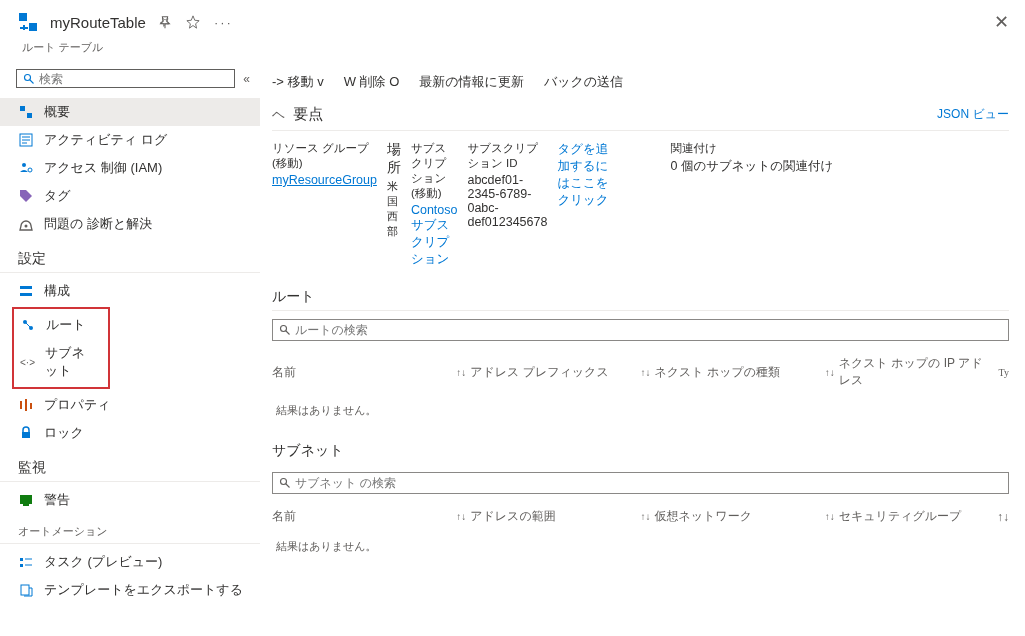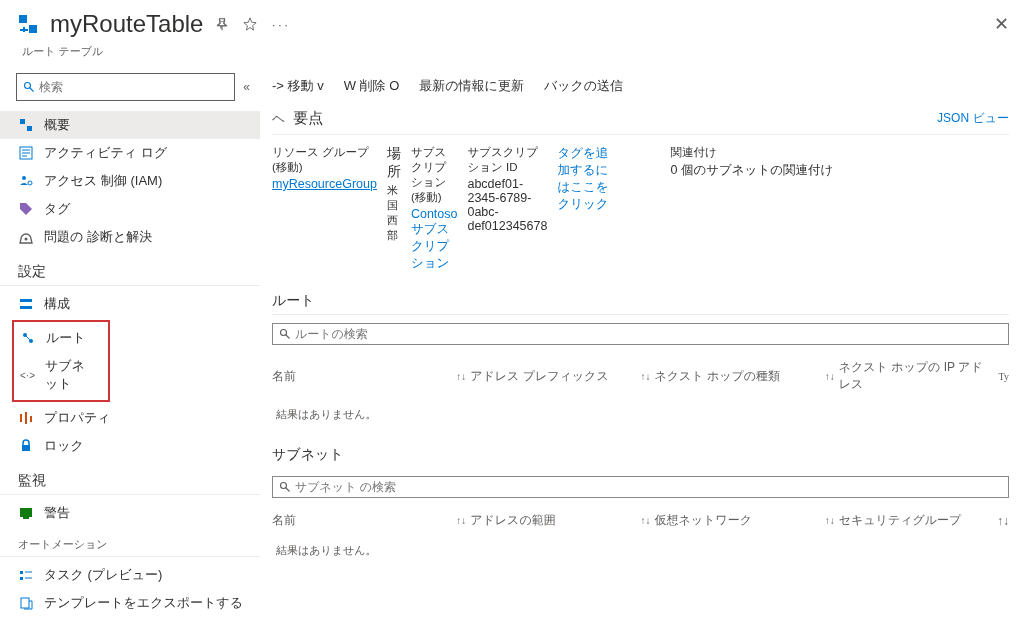--- a/index.html
+++ b/index.html
@@ -1,28 +1,28 @@
 <!DOCTYPE html>
 <html><head>
 <meta charset="utf-8">
 <style>
   * { box-sizing: border-box; margin: 0; padding: 0; font-family: "Segoe UI", "Yu Gothic", sans-serif; }
   body { width: 1025px; height: 636px; background: #fff; color: #323130; font-size: 13px; overflow: hidden; }
 
   .header { display: flex; align-items: center; padding: 10px 16px 6px 16px; }
   .header .resource-icon { width: 24px; height: 24px; margin-right: 10px; color: #0078d4; }
-  .header .title { font-size: 24px; font-weight: 400; }
+  .header .title { font-size: 15px; font-weight: 400; }
   .header-actions { margin-left: 12px; display: flex; gap: 14px; align-items: center; }
   .header .close { margin-left: auto; font-size: 18px; color: #605e5c; cursor: pointer; }
   .subtitle-row { padding: 0 16px 10px 22px; color:#605e5c; font-size: 11px; }
 
   .layout { display: flex; height: calc(636px - 60px); }
   .sidebar { width: 260px; border-right: none; padding-top: 4px; }
   .search-row { display: flex; align-items: center; padding: 0 10px 10px 16px; gap: 8px; }
-  .search-box { flex: 1; display: flex; align-items: center; border: 1px solid #605e5c; padding: 2px 6px; height: 28px; }
+  .search-box { flex: 1; display: flex; align-items: center; border: 1px solid #605e5c; padding: 2px 6px; height: 19px; }
   .search-box input { border: none; outline: none; flex: 1; font-size: 12px; }
   .collapse-chevron { color: #605e5c; font-size: 12px; cursor: pointer; }
 
   .nav-item { display: flex; align-items: center; padding: 5px 12px 5px 18px; gap: 10px; cursor: pointer; font-size: 13px; }
   .nav-item.active { background: #edebe9; }
   .nav-icon { width: 16px; text-align: center; }
   .section-head { padding: 12px 18px 4px 18px; font-size: 14px; color: #323130; border-bottom: 1px solid #edebe9; margin-bottom: 4px; }
   .sub-section { font-size: 11px; color: #605e5c; padding: 10px 18px 4px 18px; border-bottom: 1px solid #edebe9; margin-bottom: 4px; }
   
   .red-box { border: 2px solid #d13438; margin: 2px 150px 2px 12px; padding: 2px 0; }

